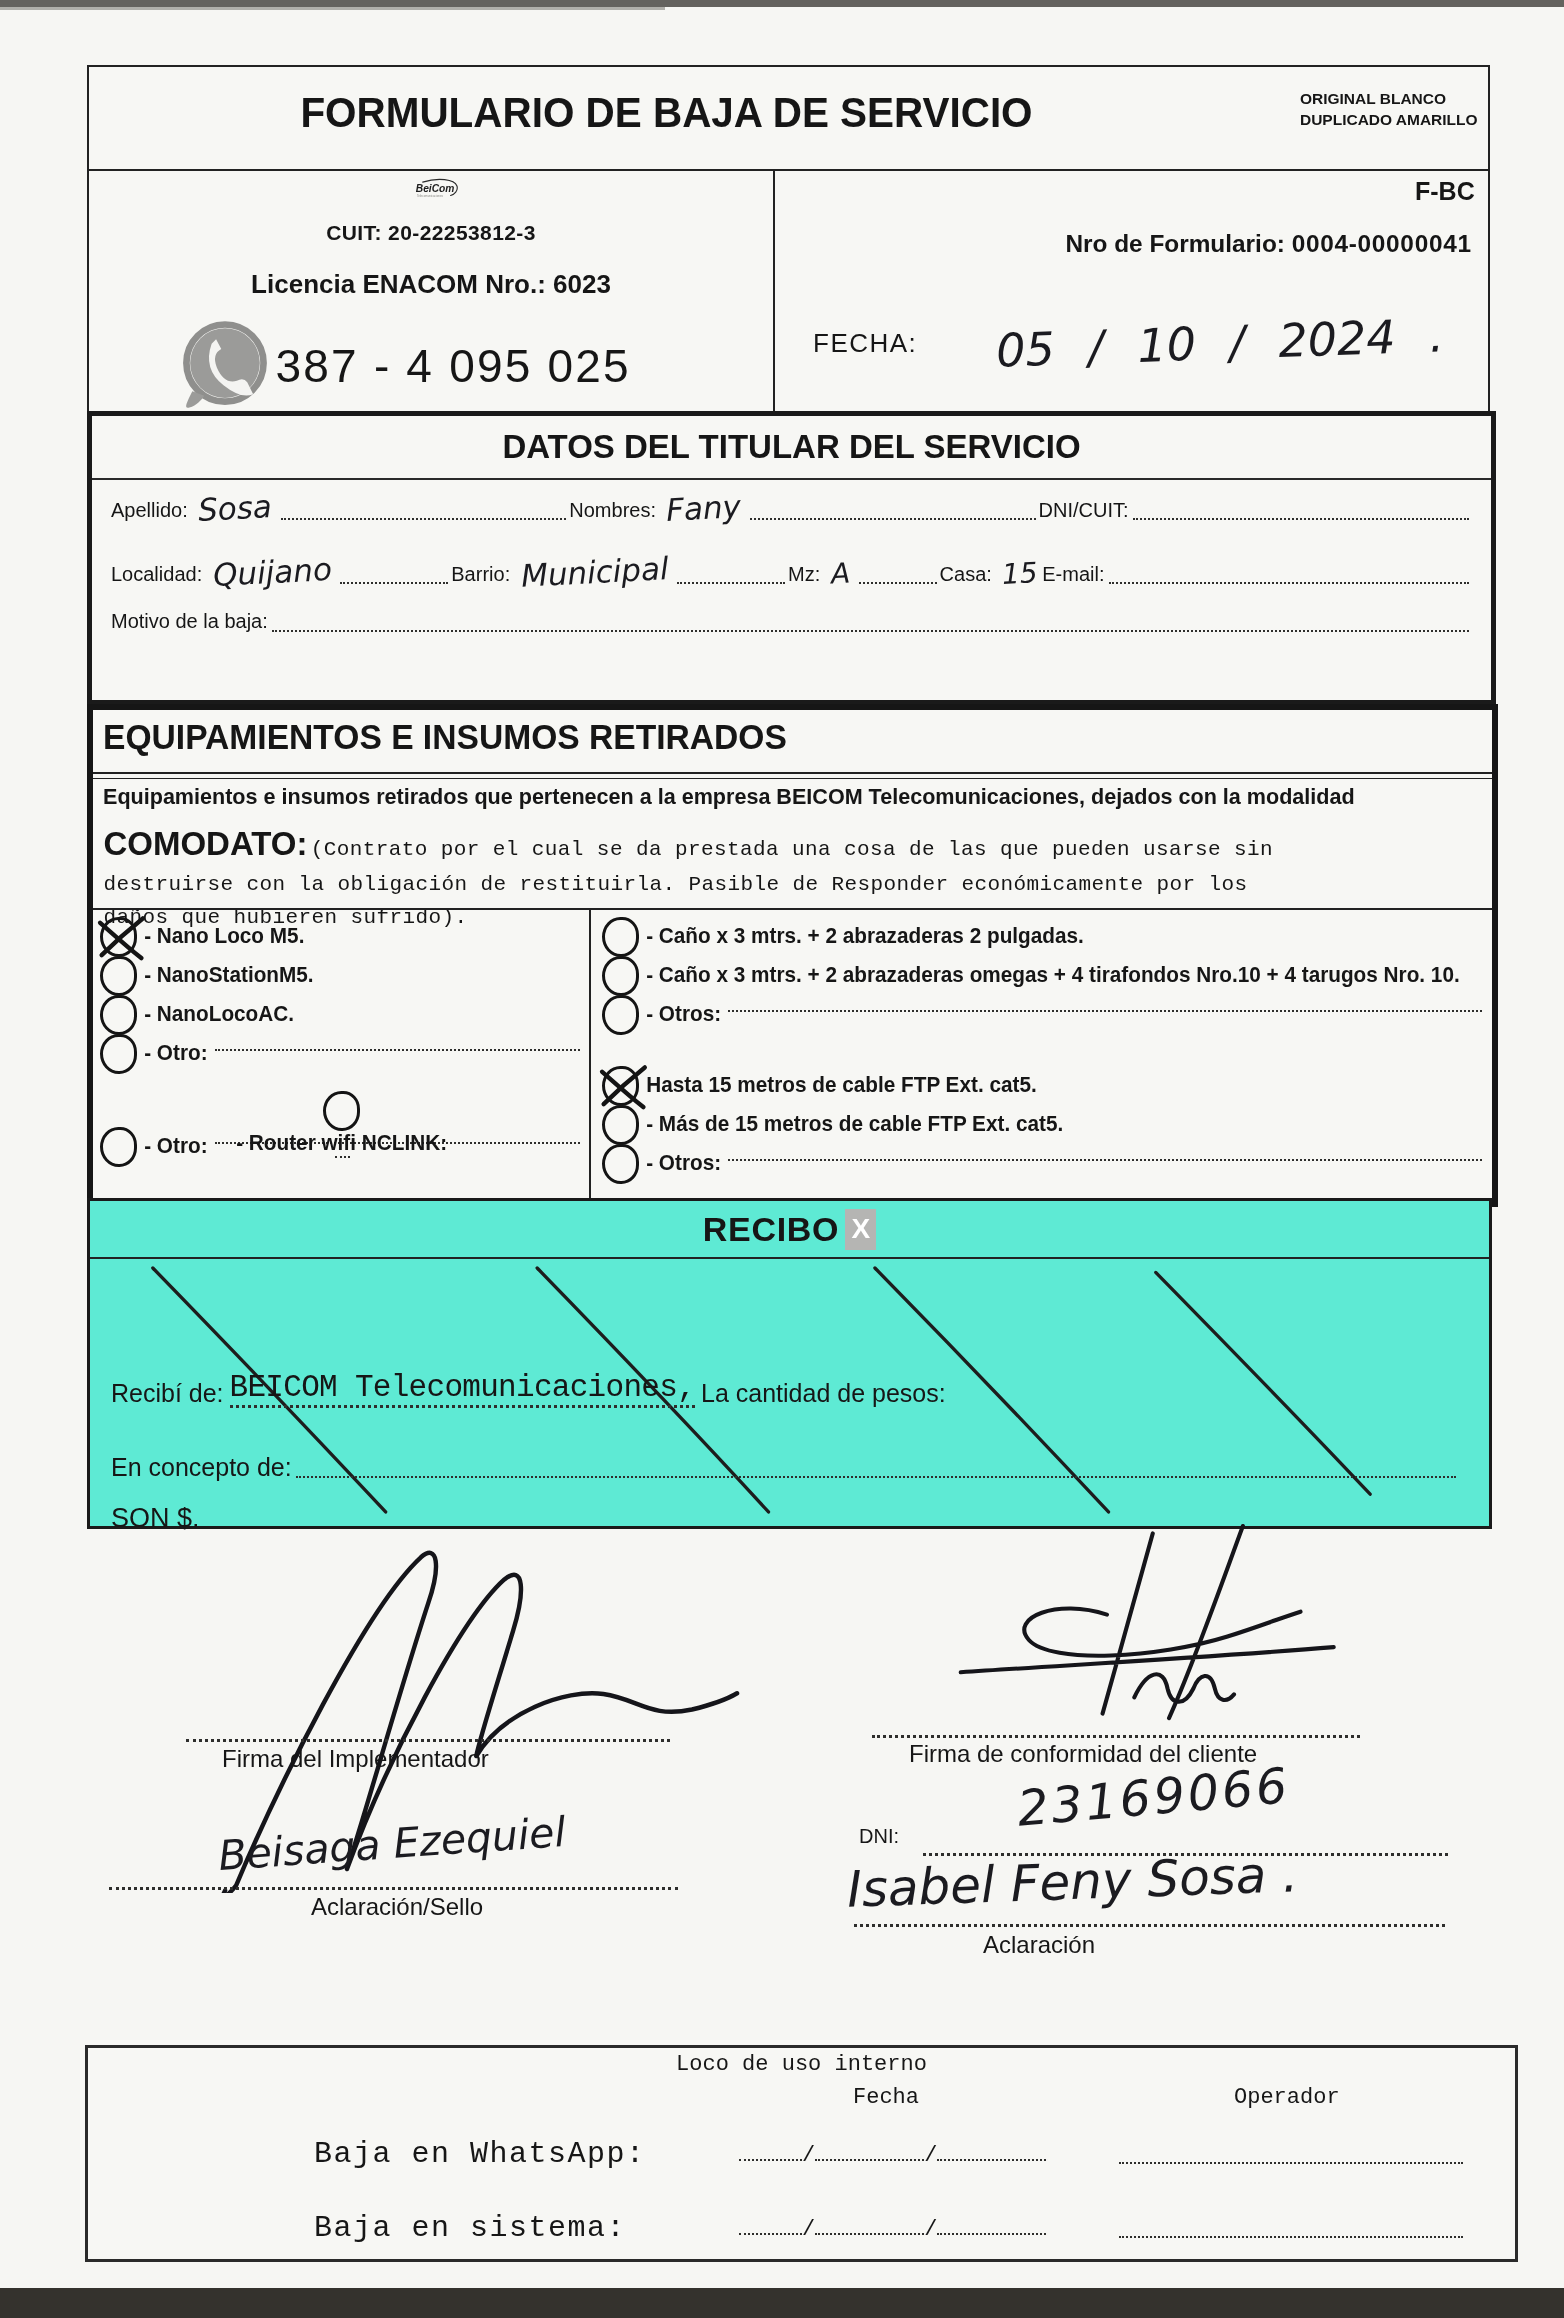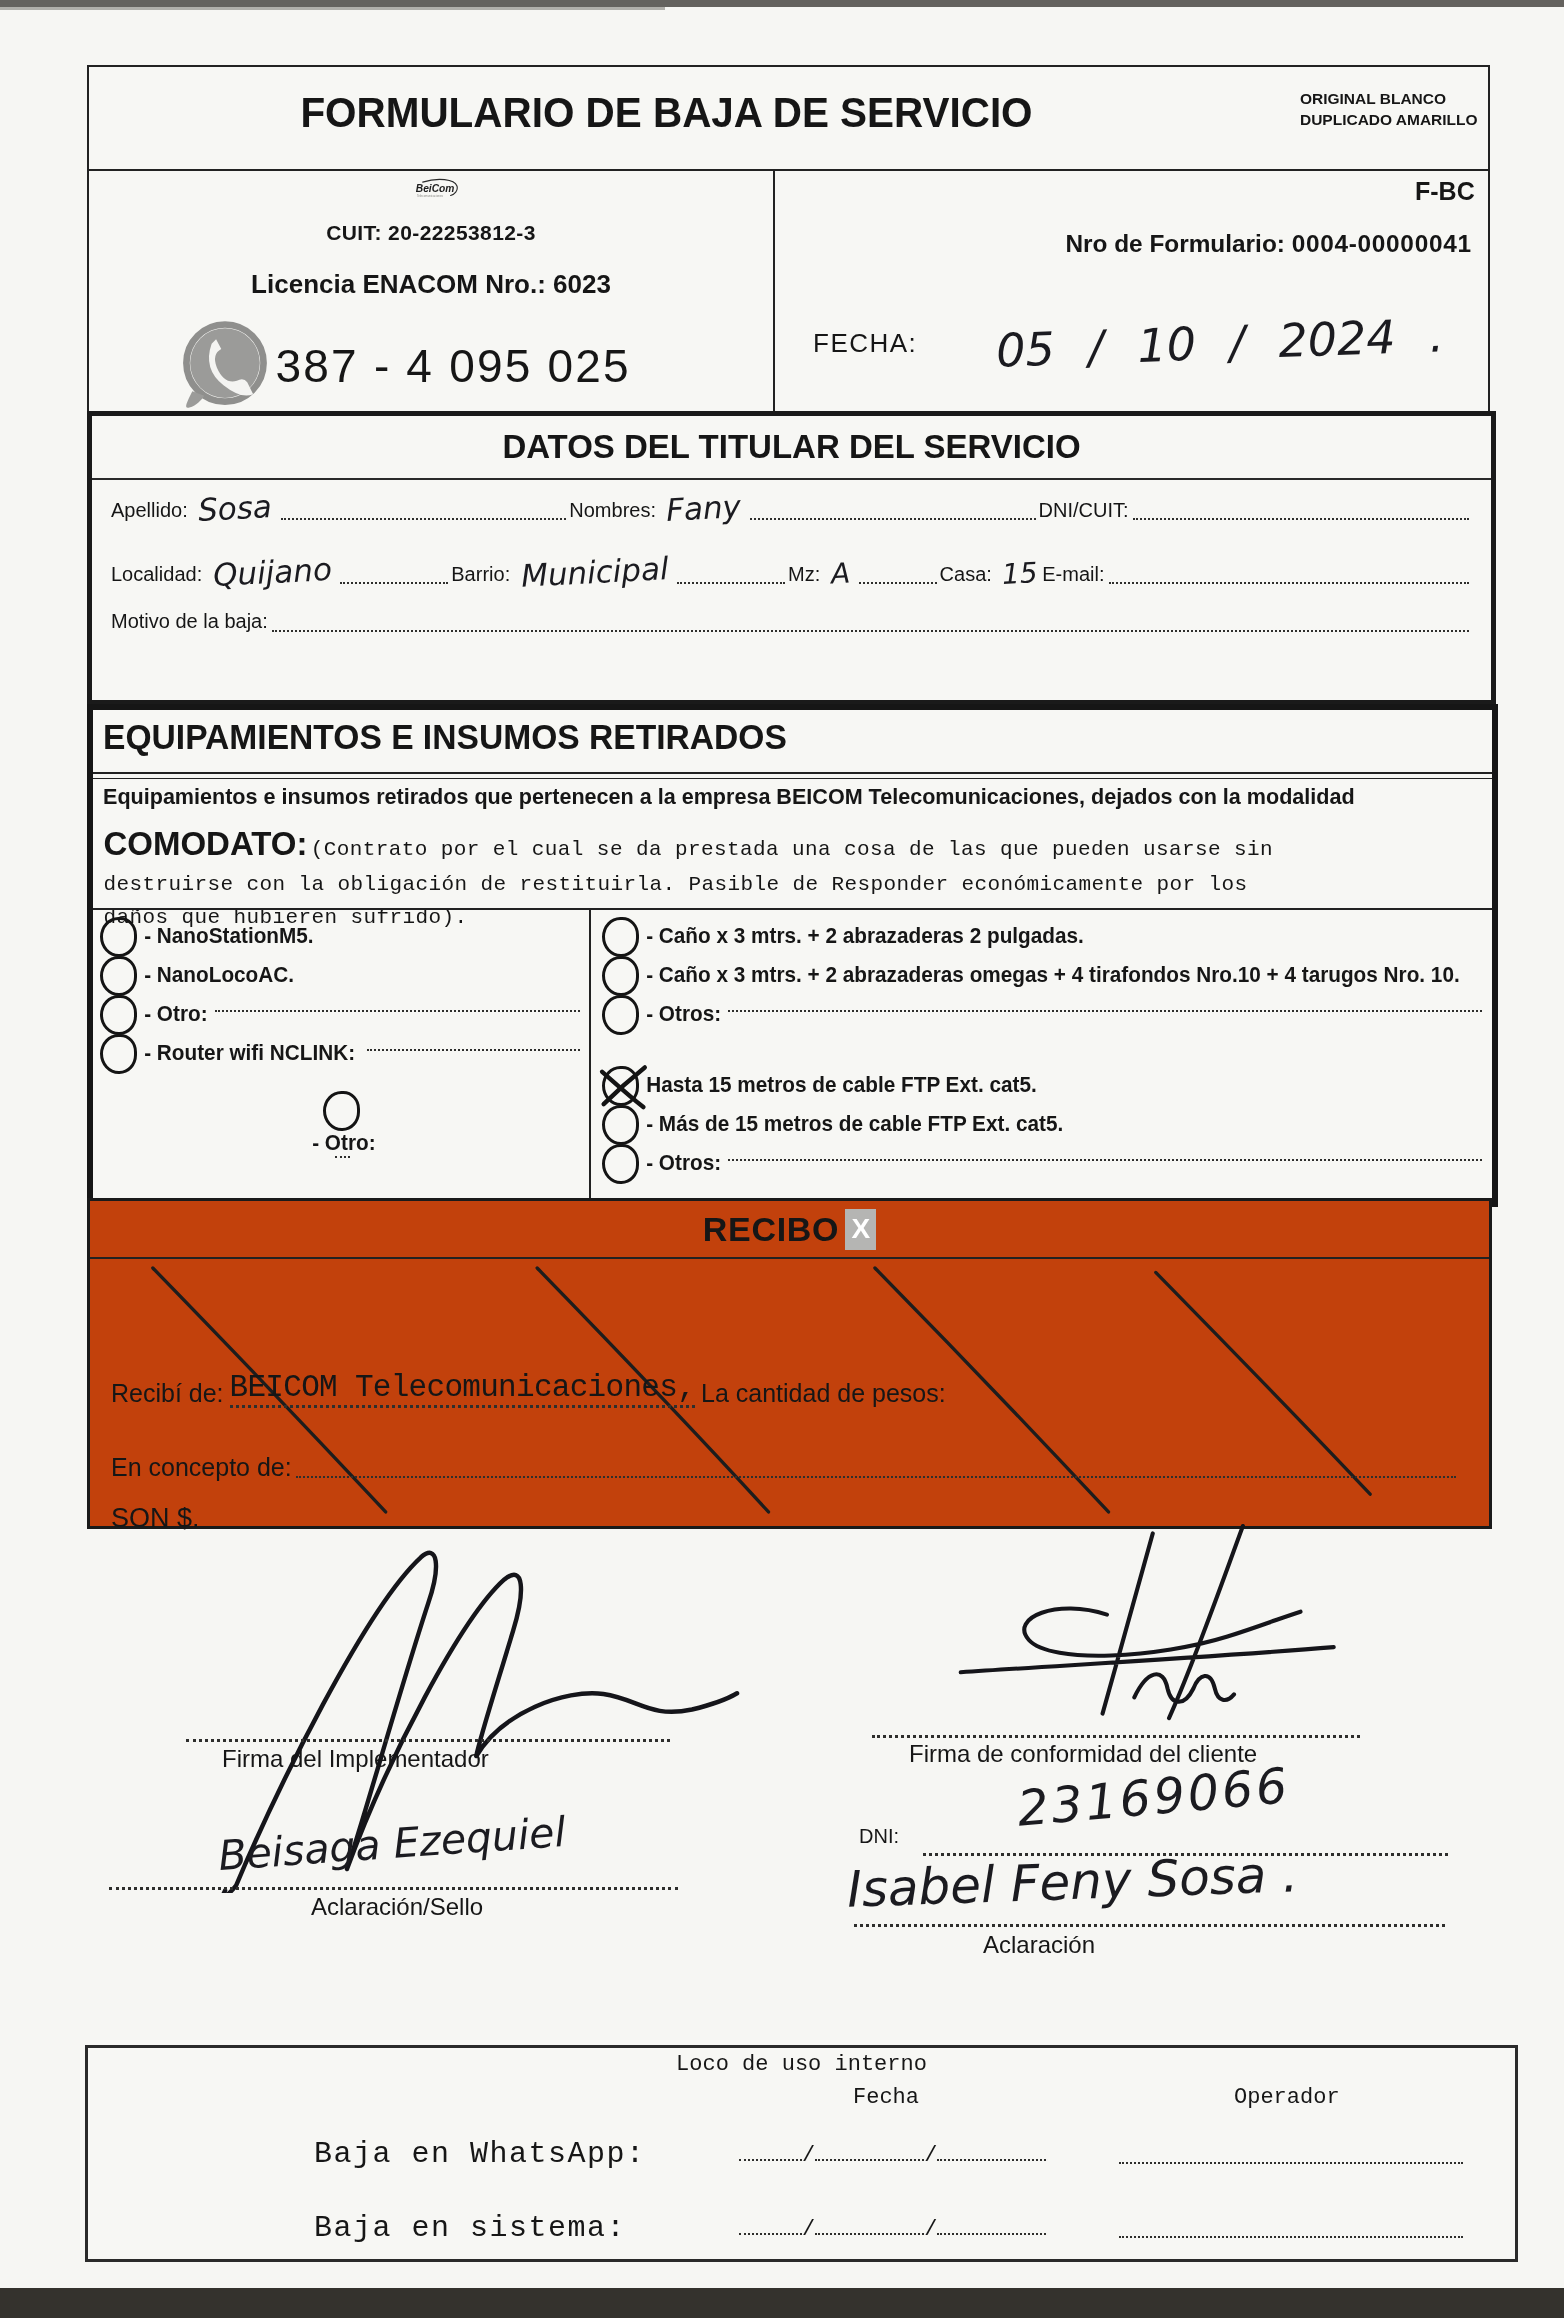--- a/index.html
+++ b/index.html
@@ -63,21 +63,21 @@
   .col-l .opt:nth-of-type(5){margin-top:21px;flex-direction:column;}
   .col-r .opt:nth-of-type(4){margin-top:38px;}
   .cir{position:relative;width:31px;height:34px;border:3px solid #141414;border-radius:52% 47% 50% 53%;flex:0 0 auto;}
   .xmark{position:absolute;left:-9px;top:-6px;width:52px;height:47px;visibility:hidden;}
   .opt.checked .xmark{visibility:visible;}
   .opt-lab{font-size:21.4px;font-weight:bold;padding-left:7.4px;white-space:nowrap;transform-origin:left;transform:scaleX(.97);}
   .opt .dotline{display:none;}
   .opt.dotted .dotline{display:block;margin-bottom:7.4px;}
 
   
-  .rec{left:87px;top:1198px;width:1399px;height:325px;border:3.7px solid #1a1a1a;background:#c2410c;}
+  .rec{left:87px;top:1198px;width:1399px;height:325px;border:3.7px solid #1a1a1a;background:#5eead4;}
   .rec-head{height:56px;border-bottom:2.2px solid #222;display:flex;align-items:center;justify-content:center;}
   .rec-title{font-size:34px;font-weight:bold;letter-spacing:0.7px;}
   .xbox{width:31px;height:41px;background:#b5b5b3;color:#fff;display:flex;align-items:center;justify-content:center;
         font-size:28px;font-weight:bold;margin-left:6px;}
   .rec-body{position:relative;height:259px;}
   .slashes{position:absolute;left:0;top:0;}
   .rowA{position:absolute;left:21px;top:111px;display:flex;align-items:flex-end;}
   .rec-lab{font-size:25px;white-space:nowrap;}
   .rec-val{font-size:31px;font-family:"Liberation Mono",monospace;border-bottom:3px dotted #2e2e2c;
            margin:0 6px;letter-spacing:-0.7px;white-space:nowrap;}
@@ -189,20 +189,30 @@
     <div class="eq-title">EQUIPAMIENTOS E INSUMOS RETIRADOS</div>
     <div class="eq-hr"></div>
     <div class="eq-intro">Equipamientos e insumos retirados que pertenecen a la empresa BEICOM Telecomunicaciones, dejados con la modalidad</div>
     <div class="eq-par">
       <span class="cl">COMODATO:</span>
       <span class="ct">(Contrato por el cual se da prestada una cosa de las que pueden usarse sin destruirse con la obligación de restituirla. Pasible de  Responder económicamente por los daños que hubieren sufrido).</span>
     </div>
     <div class="eq-opts">
       <div class="col-l">
 
+      <div class="opt checked">
+            <span class="cir">
+              <svg class="xmark" viewBox="0 0 70 64">
+                <path d="M8 12 C 24 26, 44 44, 64 60" fill="none" stroke="#141414" stroke-width="6" stroke-linecap="round"></path>
+                <path d="M10 56 C 26 40, 46 22, 66 6" fill="none" stroke="#141414" stroke-width="6" stroke-linecap="round"></path>
+              </svg>
+            </span>
+            <span class="opt-lab">- Nano Loco M5.</span>
+
+          </div>
           <div class="opt">
             <span class="cir">
               
             </span>
             <span class="opt-lab">- NanoStationM5.</span>
 
           </div>
           <div class="opt">
             <span class="cir">
               

